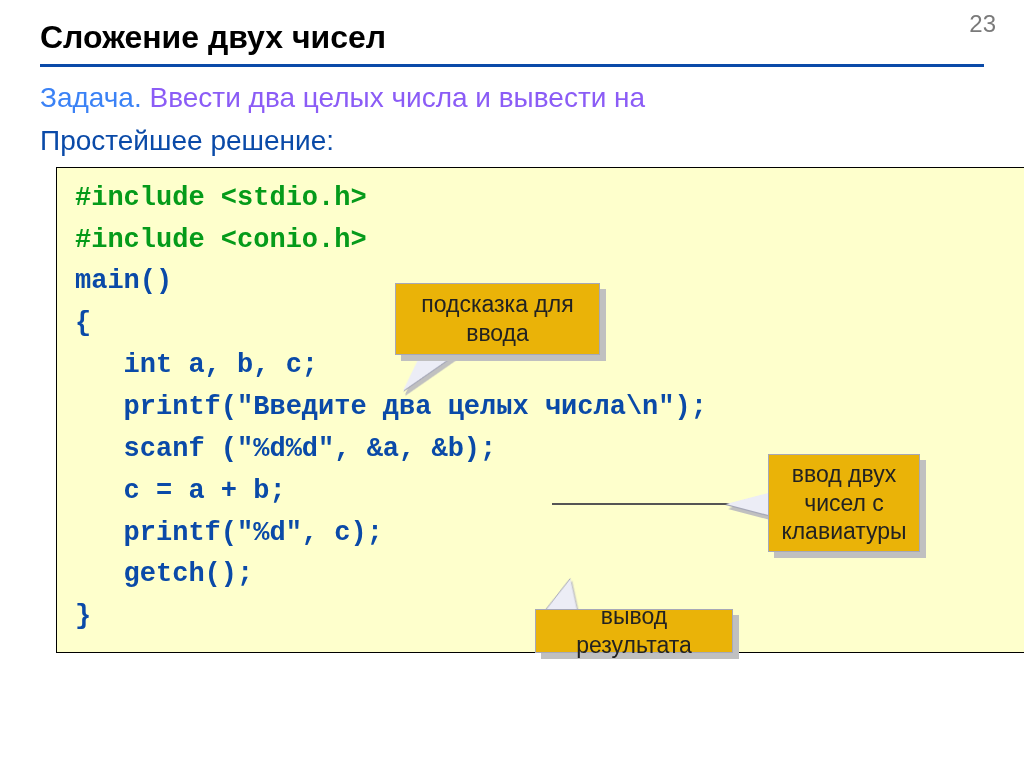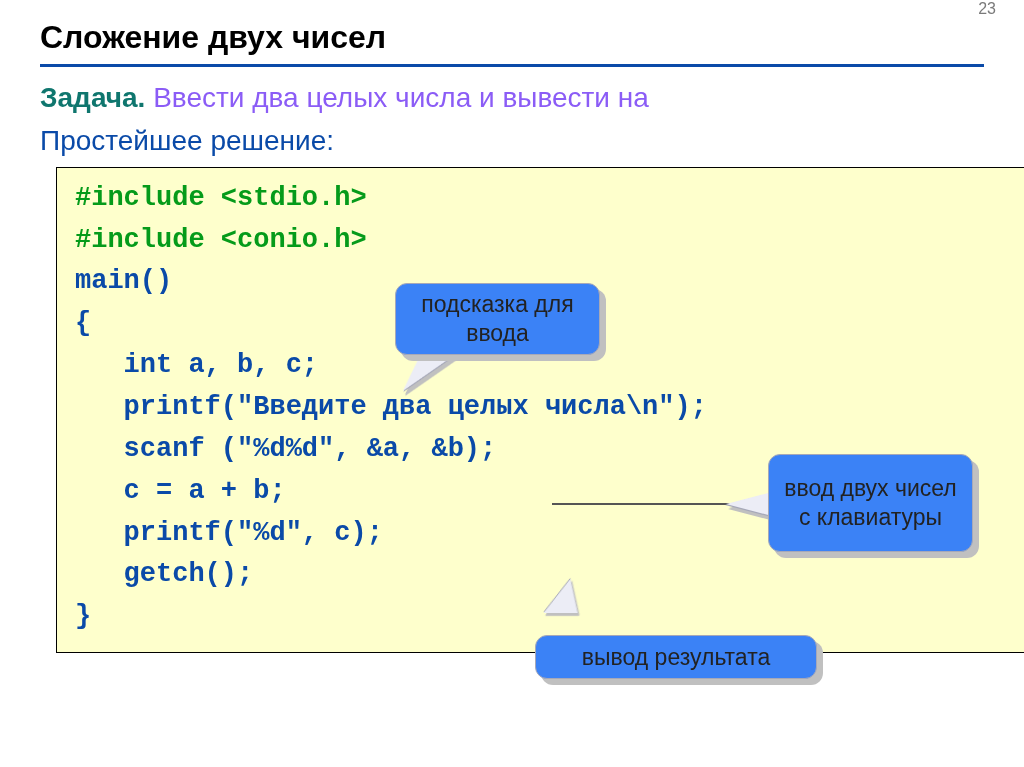--- a/index.html
+++ b/index.html
@@ -10,45 +10,45 @@
     body {
       width: 1024px;
       height: 767px;
       background: #ffffff;
       font-family: Arial, Helvetica, sans-serif;
       position: relative;
       padding: 18px 40px;
     }
     .page-number {
       position: absolute;
-      top: 0;
+      top: 10px;
       right: 28px;
       color: #7a7a7a;
-      font-size: 16px;
+      font-size: 24px;
     }
     .title {
       font-size: 32px;
       font-weight: bold;
       color: #000;
       margin-bottom: 8px;
       margin-top: 1px;
     }
     .hr {
       border: none;
       border-top: 3px solid #0a4aa8;
       margin-bottom: 12px;
     }
     .task-line {
       font-size: 28px;
       line-height: 1.35;
       margin-bottom: 8px;
     }
     .task-label {
-      color: #0f766e;
-      font-weight: bold;
+      color: #3b82f6;
+      font-weight: normal;
     }
     .task-text {
       color: #8b5cf6;
     }
     .solution-label {
       color: #0a4aa8;
       font-size: 28px;
       font-weight: normal;
       margin-bottom: 10px;
     }
@@ -82,52 +82,51 @@
     .code-block .blue {
       color: #0a4aa8;
       font-weight: bold;
     }
     .code-block pre {
       font-family: inherit;
       white-space: pre;
     }
     .callout {
       position: absolute;
-      background: #3b82f6;
+      background: #eab308;
       border: 1.5px solid #a6a8b8;
-      border-radius: 12px;
+      border-radius: 0;
       font-family: Arial, Helvetica, sans-serif;
       font-size: 23px;
       color: #222;
       text-align: center;
       display: flex;
       align-items: center;
       justify-content: center;
       box-shadow: 6px 6px 0 #c0c0c0;
       padding: 8px 14px;
       line-height: 1.25;
     }
     .callout1 {
       top: 283px;
       left: 395px;
       width: 205px;
       height: 72px;
     }
     .callout2 {
       top: 454px;
       left: 768px;
-      width: 205px;
+      width: 152px;
       height: 98px;
     }
     .callout3 {
       top: 609px;
       left: 535px;
-      width: 282px;
+      width: 198px;
       height: 44px;
-      margin-top: 26px;
     }
     .tail {
       position: absolute;
       width: 0;
       height: 0;
     }
     
     .tail1 {
       top: 349px;
       left: 412px;

